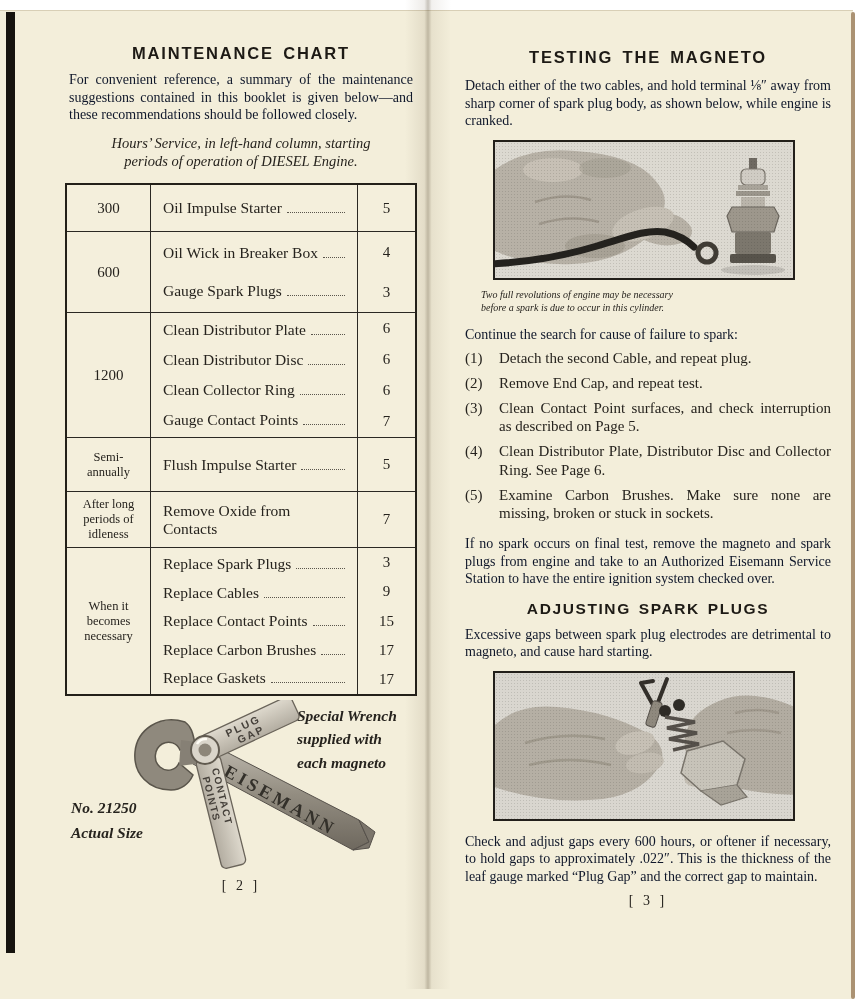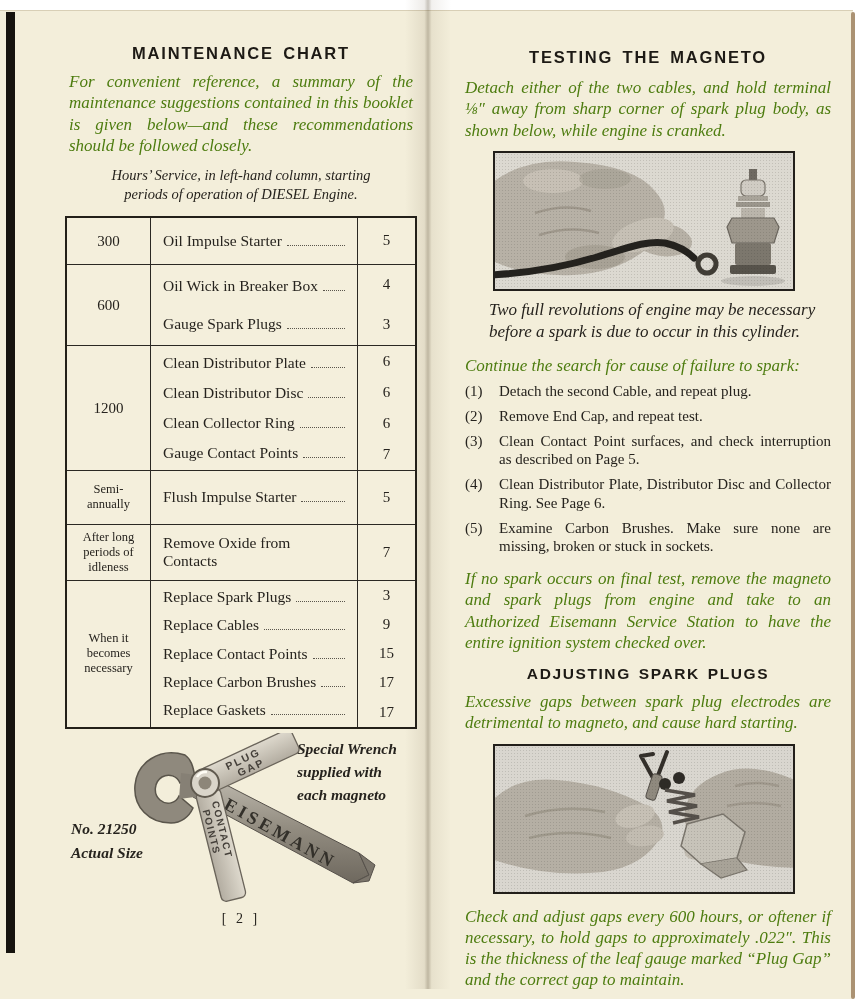--- a/index.html
+++ b/index.html
@@ -15,21 +15,21 @@
   .gutter{position:absolute;left:405px;top:0;width:46px;height:989px;
         background:linear-gradient(to right, rgba(90,70,40,0) 0%, rgba(90,70,40,.10) 42%,
                    rgba(70,55,30,.30) 50%, rgba(90,70,40,.08) 58%, rgba(90,70,40,0) 100%);}
   .page{position:absolute;top:0;box-sizing:border-box;}
   .page-left{left:15px;width:412px;height:989px;padding:44px 38px 0 22px;margin-left:28px;}
   .page-right{left:429px;width:422px;height:989px;padding:48px 20px 0 36px;}
 
   .h-title{font-family:"Liberation Sans", sans-serif;font-weight:700;
            font-size:16.5px;letter-spacing:1.8px;text-align:center;color:#1d1a15;
            word-spacing:3px;}
-  .para{font-size:17px;line-height:1.25;text-align:justify;color:#4d7c0f;font-style:italic;}
+  .para{font-size:14px;line-height:1.25;text-align:justify;color:#0f172a;}
   .note{font-style:italic;font-size:14.5px;line-height:1.3;text-align:center;
         white-space:pre-line;margin-top:10px;}
 
   
   .mtable{margin-top:12px;border:2px solid #232019;background:#f4efdc;}
   .trow-head{display:grid;grid-template-columns:84px 1fr 58px;height:46px;
         border-bottom:4px double #2b2823;}
   .hdr{display:flex;align-items:center;justify-content:center;text-align:center;
        font-size:13px;letter-spacing:.5px;white-space:pre-line;line-height:1.15;
        font-weight:700;color:#201d18;}
@@ -43,34 +43,34 @@
   .item{display:flex;align-items:baseline;font-size:15.5px;}
   .leader{flex:1;border-bottom:1.6px dotted #5a554c;margin:0 6px 3px 5px;min-width:0;}
   .pgs{display:flex;flex-direction:column;justify-content:space-around;
        border-left:1px solid #2b2823;}
   .pg{text-align:center;font-size:15px;}
 
   
   .wrench-fig{position:relative;height:174px;margin-top:4px;}
   .wrench-caption{position:absolute;right:-6px;top:4px;width:126px;font-style:italic;
         font-size:15.5px;line-height:1.5;white-space:pre-line;font-weight:600;}
-  .wrench-no{position:absolute;left:6px;top:84px;font-style:italic;font-size:15.5px;
+  .wrench-no{position:absolute;left:6px;top:96px;font-style:italic;font-size:15.5px;
         line-height:1.6;white-space:pre-line;font-weight:600;}
   .wrench-svg{position:absolute;left:58px;top:0;}
 
   .pagenum{text-align:center;font-size:14px;letter-spacing:3px;margin-top:4px;}
 
   
   .photo{position:relative;width:302px;box-sizing:border-box;border:2px solid #221f1a;
          background:#dbd8d0;margin-left:28px;overflow:hidden;}
   .halftone{position:absolute;inset:0;
      background-image:radial-gradient(rgba(40,38,32,.14) 1px, transparent 1px);
      background-size:3px 3px;pointer-events:none;}
-  .photo-caption{font-style:italic;font-size:17px;line-height:1.3;margin-top:8px;
-     margin-left:24px;white-space:pre-line;}
+  .photo-caption{font-style:italic;font-size:10px;line-height:1.3;margin-top:8px;
+     margin-left:16px;white-space:pre-line;}
 
   .steps{margin-top:4px;}
   .step{display:flex;margin-top:6px;font-size:15px;line-height:1.25;}
   .step-num{width:34px;flex:none;}
   .step-text{flex:1;text-align:justify;}
 
   .subtitle{font-family:"Liberation Sans", sans-serif;font-weight:700;font-size:15.5px;
      letter-spacing:1.6px;text-align:center;margin-top:12px;color:#1d1a15;word-spacing:2px;}
 </style>
 </head>

